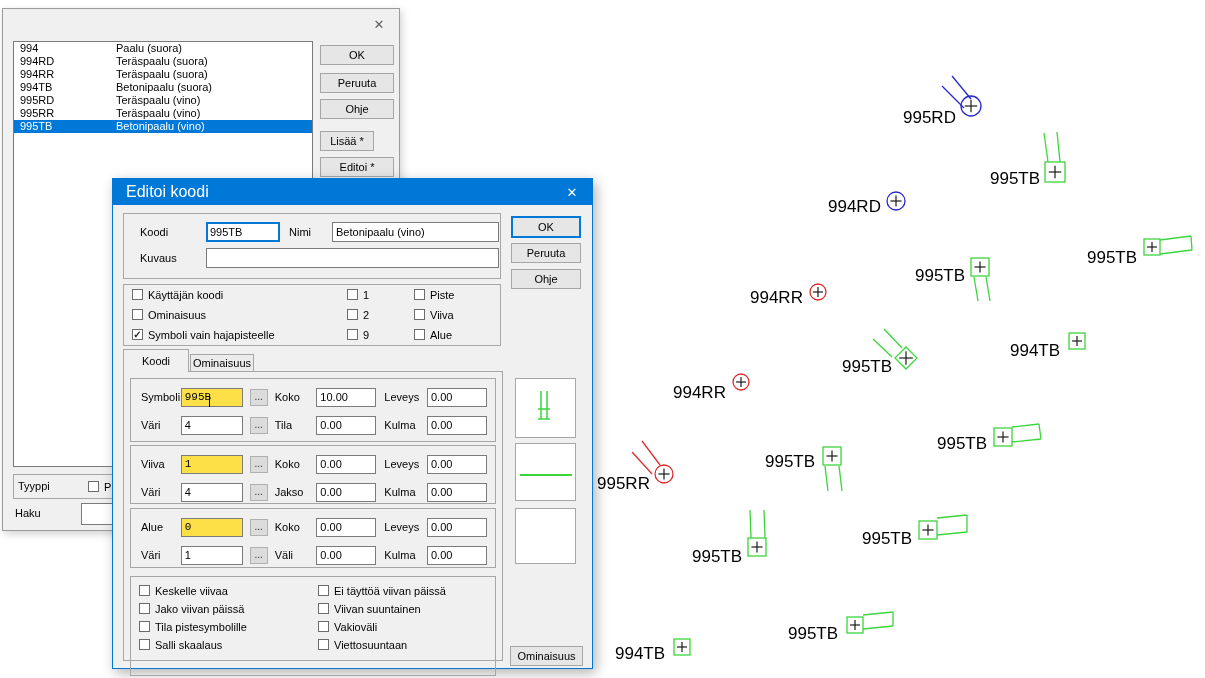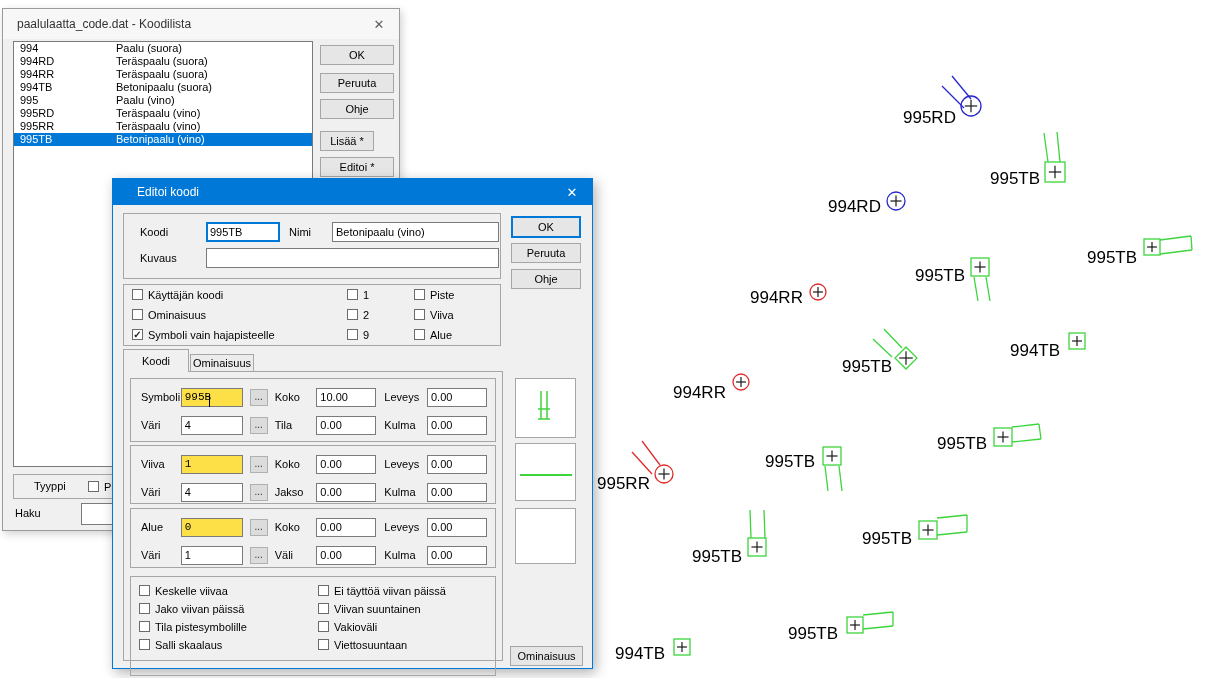--- a/index.html
+++ b/index.html
@@ -8,21 +8,21 @@
   svg text{font-family:"Liberation Sans",sans-serif;}
 
   
   .win{position:absolute;background:#f0f0f0;box-sizing:border-box;}
   .d1{left:2px;top:8px;width:398px;height:523px;border:1px solid #9b9b9b;z-index:10;box-shadow:2px 3px 8px rgba(0,0,0,.18);}
   .d2{left:112px;top:178px;width:481px;height:491px;border:1px solid #0078d7;z-index:20;box-shadow:3px 4px 12px rgba(0,0,0,.3);}
 
   .tb1{position:absolute;left:0;top:0;right:0;height:30px;background:#f7f7f7;display:flex;align-items:center;}
   .tb1 .t{font-size:12px;color:#333;padding-left:14px;}
   .tb2{position:absolute;left:0;top:0;right:0;height:26px;background:#0078d7;display:flex;align-items:center;}
-  .tb2 .t{font-size:12px;color:#fff;padding-left:24px;}
+  .tb2 .t{font-size:16px;color:#fff;padding-left:13px;}
   .closebox{position:absolute;right:0;top:0;width:40px;height:30px;display:flex;align-items:center;justify-content:center;font-size:13px;color:#5f5f5f;cursor:default;}
   .closebox.w{height:26px;color:#fff;}
 
   
   .btn{position:absolute;background:#e6e6e6;border:1px solid #a6a6a6;font-size:11px;color:#000;
        display:flex;align-items:center;justify-content:center;box-sizing:border-box;}
   .btn.default{border:2px solid #0078d7;}
   .inp{position:absolute;background:#fff;border:1px solid #7b7b7b;font-family:"Liberation Sans",sans-serif;
        font-size:11px;color:#000;padding:0 3px;box-sizing:border-box;}
   .grp{position:absolute;border:1px solid #a6a6a6;box-sizing:border-box;}
@@ -190,45 +190,38 @@
       </g>
       <g>
         <rect x="674" y="639" width="16" height="16" stroke="#3cd53c" fill="none" stroke-width="1.3"></rect>
         <line x1="677.04" y1="647" x2="686.96" y2="647" stroke="#1a1a1a" stroke-width="1.2"></line>
         <line x1="682" y1="642.04" x2="682" y2="651.96" stroke="#1a1a1a" stroke-width="1.2"></line>
         <text x="615" y="659" font-size="17" fill="#000000">994TB</text>
       </g>
     </svg>
 
   <div class="win d1">
-    <div class="tb1">
-      <span class="t">paalulaatta_code.dat - Koodilista</span>
-    </div>
     <div class="closebox" style="top:0;">✕</div>
 
     <div class="listbox">
         <div class="lrow">
           <span class="lcode">994</span>
           <span class="lname">Paalu (suora)</span>
         </div>
         <div class="lrow">
           <span class="lcode">994RD</span>
           <span class="lname">Teräspaalu (suora)</span>
         </div>
         <div class="lrow">
           <span class="lcode">994RR</span>
           <span class="lname">Teräspaalu (suora)</span>
         </div>
         <div class="lrow">
           <span class="lcode">994TB</span>
           <span class="lname">Betonipaalu (suora)</span>
-        </div>
-        <div class="lrow">
-          <span class="lcode">995</span>
-          <span class="lname">Paalu (vino)</span>
         </div>
         <div class="lrow">
           <span class="lcode">995RD</span>
           <span class="lname">Teräspaalu (vino)</span>
         </div>
         <div class="lrow">
           <span class="lcode">995RR</span>
           <span class="lname">Teräspaalu (vino)</span>
         </div>
         <div class="lrow sel">
@@ -237,21 +230,21 @@
         </div>
       </div>
 
     <button class="btn" style="left:317px;top:36px;width:74px;height:20px;">OK</button>
     <button class="btn" style="left:317px;top:64px;width:74px;height:20px;">Peruuta</button>
     <button class="btn" style="left:317px;top:90px;width:74px;height:20px;">Ohje</button>
     <button class="btn" style="left:317px;top:122px;width:54px;height:20px;">Lisää *</button>
     <button class="btn" style="left:317px;top:148px;width:74px;height:20px;">Editoi *</button>
 
     <div class="grp" style="left:10px;top:465px;width:298px;height:25px;">
-      <span class="lbl alb" style="left:20px;top:5px;text-align:center;">Tyyppi</span>
+      <span class="lbl alb" style="left:4px;top:5px;text-align:center;">Tyyppi</span>
       <span class="cb alb" style="left:74px;top:5px;">
         <span class="cbx"></span>
         <span class="cbl">Pis</span>
       </span>
     </div>
 
     <span class="lbl alb" style="left:12px;top:498px;">Haku</span>
     <input class="inp" style="left: 78px; top: 494px; width: 226px; height: 22px;" readonly="" value="">
   </div>
 

